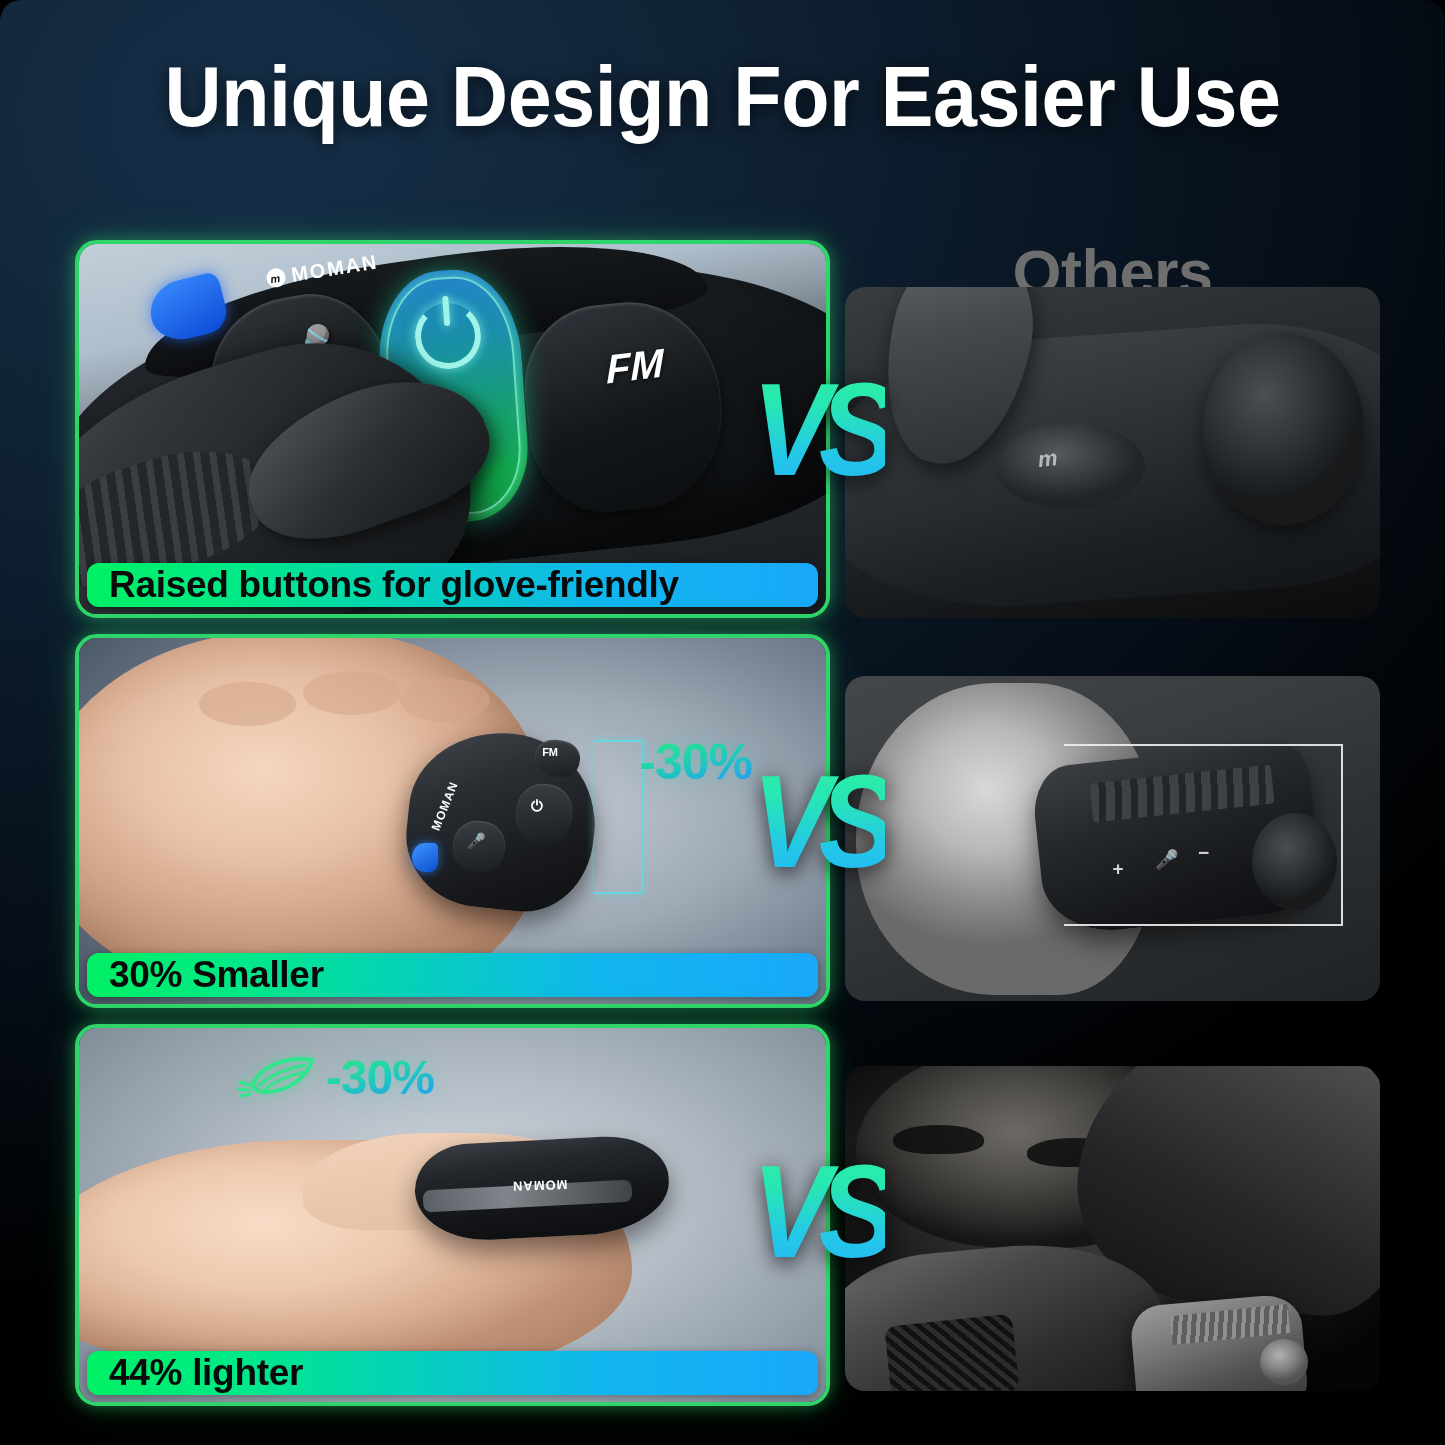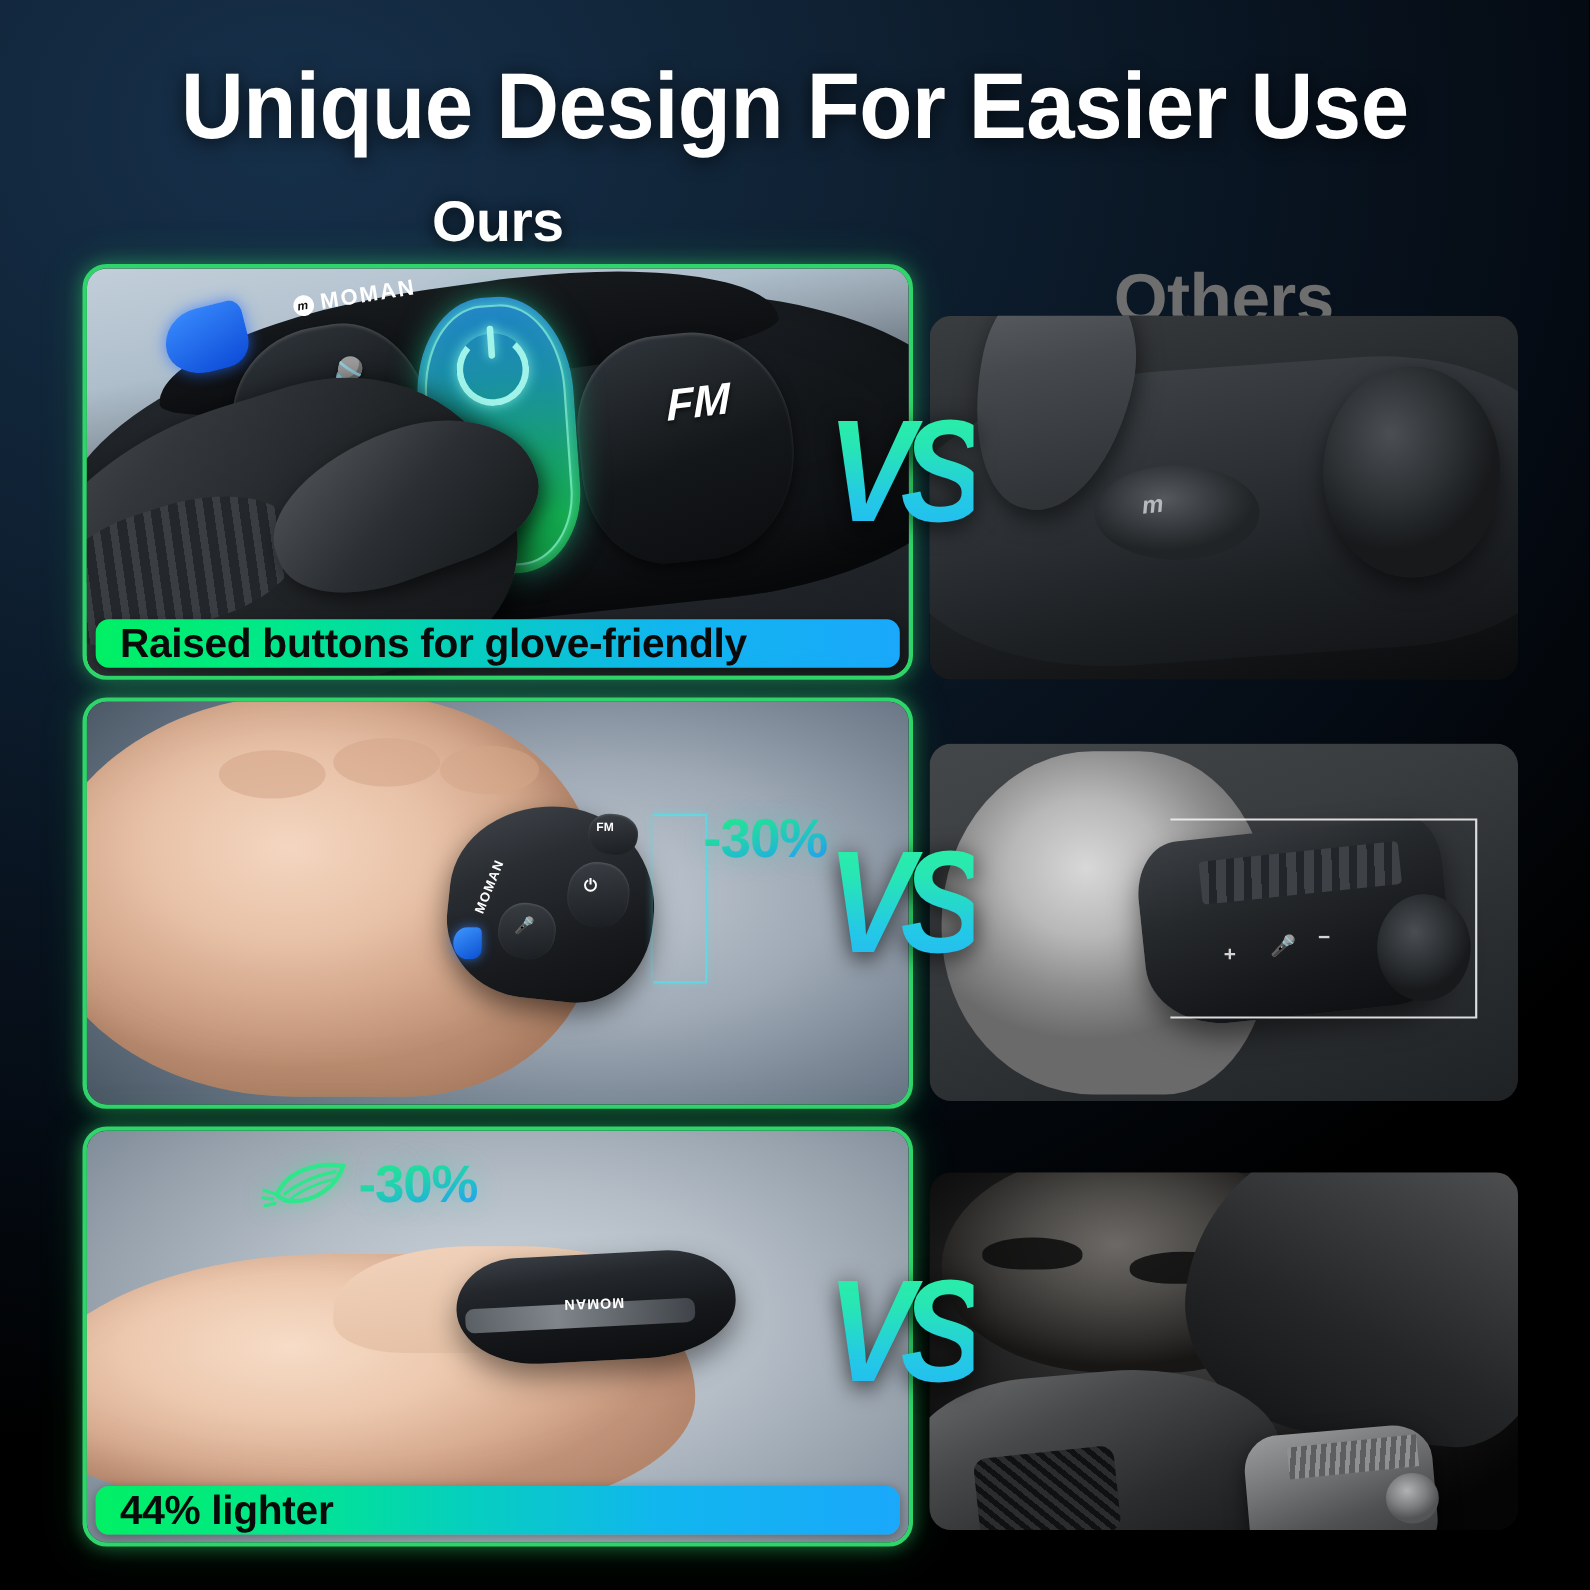--- a/index.html
+++ b/index.html
@@ -6,20 +6,21 @@
   html,body { width:1445px; height:1445px; overflow:hidden; }
   body{
     font-family:"Liberation Sans", sans-serif;
     background:#000;
     position:relative;
   }
   .stage{
     position:absolute; inset:0;
     background:
       radial-gradient(120% 95% at 18% 8%, #16304a 0%, #102336 26%, #0a1725 46%, #050c15 66%, #000000 88%);
+    border-radius: 21px;
   }
 
   
   .title{
     position:absolute; top:48px; left:0; width:100%;
     text-align:center;
     font-size:85px;
     font-weight:bold;
     color:#ffffff;
     letter-spacing:-0.5px;
@@ -410,21 +411,20 @@
   .vs2{ left:752px; top:762px; }
   .vs3{ left:752px; top:1152px; }
 </style>
 </head>
 <body>
 
 <div class="stage">
 
   <div class="title">Unique Design For Easier Use</div>
 
-  <div class="hdr-ours">Ours</div>
   <div class="hdr-others">Others</div>
 
   <div class="panel ours r1">
     <div class="photo">
       <div class="p1-bg"></div>
       <div class="p1-body"></div>
       <div class="p1-topstrip"></div>
       <div class="p1-bluefin"></div>
       <div class="p1-brand">
         <span class="mk">m</span>
@@ -468,20 +468,21 @@
       <div class="p2-b" style="left:50%;top:50%;width:7%;height:14%;transform:rotate(8deg)"></div>
       <div class="p2-b" style="left:58.5%;top:40%;width:7.5%;height:16%;transform:rotate(8deg)"></div>
       <div class="p2-b" style="left:61%;top:28%;width:6%;height:10%;transform:rotate(8deg)"></div>
       <div class="p2-icn" style="left:52%;top:53%">🎤</div>
       <div class="p2-icn" style="left:60.5%;top:43.5%">⏻</div>
       <div class="p2-icn" style="left:62%;top:29.5%;font-size:11px">FM</div>
       <div class="p2-blue"></div>
       <div class="p2-bracket"></div>
       <div class="pct p2-pct">-30%</div>
     </div>
+    <div class="cap">30% Smaller</div>
   </div>
 
   <div class="panel others r2">
     <div class="photo">
       <div class="o2-bg"></div>
       <div class="o2-hand"></div>
       <div class="o2-dev"></div>
       <div class="o2-ribs"></div>
       <div class="o2-dial"></div>
       <div class="o2-ico" style="left:50%;top:56%">+</div>

